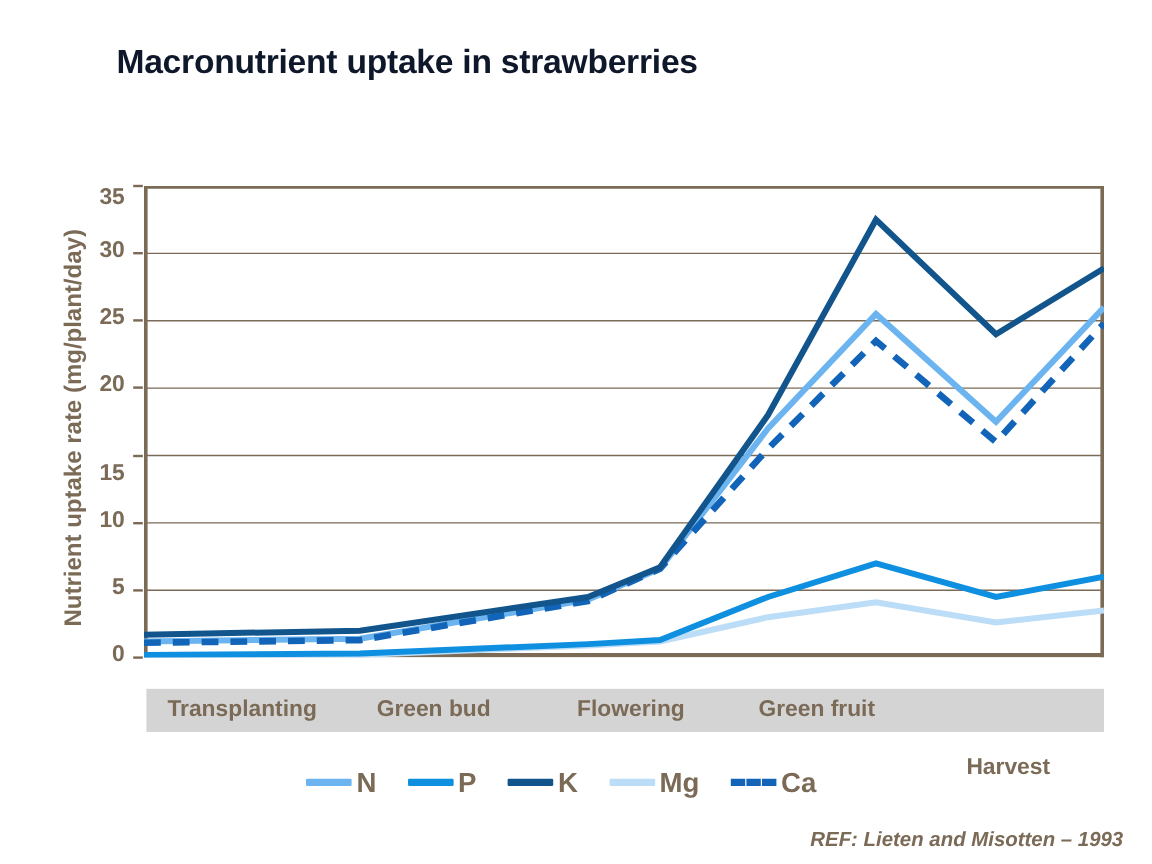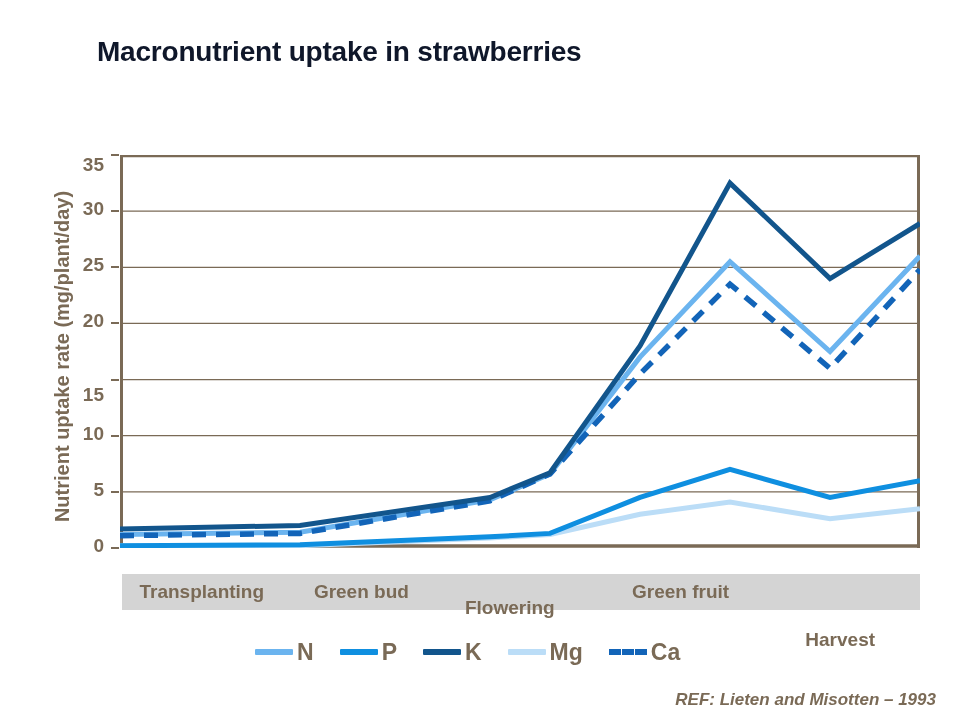--- a/index.html
+++ b/index.html
@@ -181,21 +181,21 @@
         <path d="M 0.00 390.75 L 180.00 389.63 L 370.00 381.77 L 430.00 378.40 L 520.00 342.47 L 610.00 314.40 L 710.00 342.47 L 800.00 325.63" fill="none" stroke="#0F8FE0" stroke-width="5" stroke-linejoin="miter" stroke-linecap="butt"></path>
         <path d="M 0.00 379.53 L 180.00 377.28 L 370.00 344.72 L 430.00 318.89 L 520.00 202.11 L 610.00 106.67 L 710.00 196.50 L 800.00 101.06" fill="none" stroke="#6BB4EF" stroke-width="5" stroke-linejoin="miter" stroke-linecap="butt"></path>
         <path d="M 0.00 380.65 L 180.00 378.40 L 370.00 345.84 L 430.00 318.89 L 520.00 218.96 L 610.00 129.13 L 710.00 213.34 L 800.00 114.53" fill="none" stroke="#1264B8" stroke-width="5.5" stroke-linejoin="miter" stroke-linecap="butt" stroke-dasharray="14 10"></path>
         <path d="M 0.00 373.91 L 180.00 370.54 L 370.00 342.47 L 430.00 317.77 L 520.00 190.89 L 610.00 28.07 L 710.00 123.51 L 800.00 68.49" fill="none" stroke="#12558C" stroke-width="5" stroke-linejoin="miter" stroke-linecap="butt"></path>
       </svg>
   </div>
 
   <div id="category-band">
       <div class="category-label" style="left: 0px; width: 159.6px;">Transplanting</div>
       <div class="category-label" style="left: 159.6px; width: 159.6px;">Green bud</div>
-      <div class="category-label" style="left: 308px; width: 159.6px; margin-top: 16px;">Flowering</div>
+      <div class="category-label" style="left: 324px; width: 159.6px;">Flowering</div>
       <div class="category-label" style="left: 478.8px; width: 159.6px;">Green fruit</div>
       <div class="category-label" style="left: 638.4px; width: 159.6px; margin-top: 48px;">Harvest</div>
     </div>
 
   <div id="legend">
       <div class="legend-item">
         <span class="legend-swatch" style="color: rgb(107, 180, 239); background: rgb(107, 180, 239);"></span>
         <span class="legend-label">N</span>
       </div>
       <div class="legend-item">

